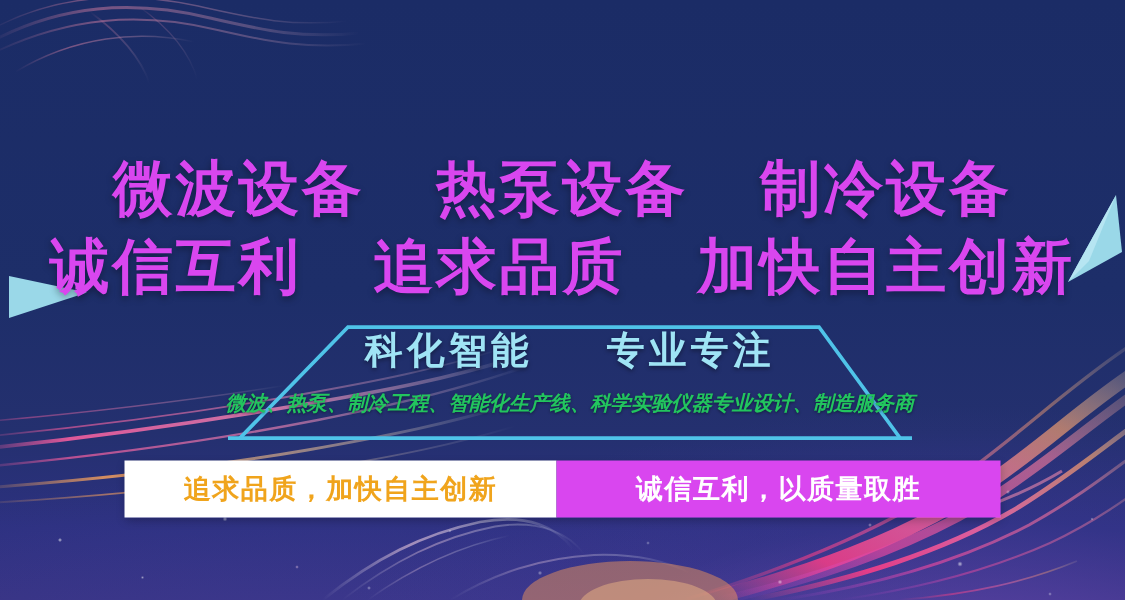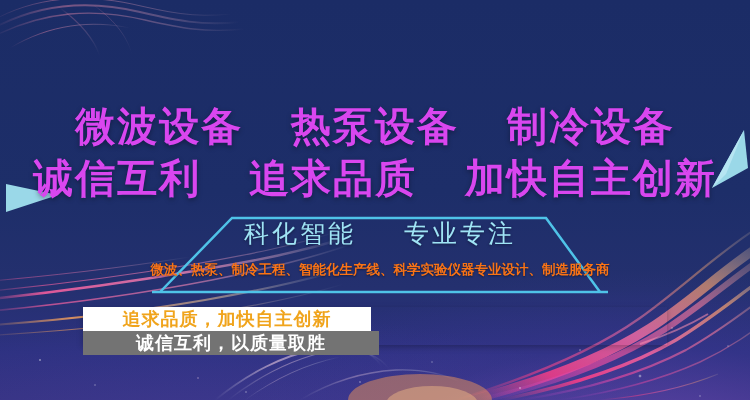--- a/index.html
+++ b/index.html
@@ -73,64 +73,64 @@
     width:460px; height:82px;
     z-index:6;
   }
   .center-block svg { position:absolute; inset:0; }
 
   .tagline {
     position:absolute; left:0; right:0; top:6px;
     text-align:center;
     color:#9fe4f5;
     font-size:25px;
-    font-weight:400;
+    font-weight:700;
     letter-spacing:3px;
     line-height:32px;
     text-shadow:0 1px 3px rgba(0,0,0,.4);
     white-space:nowrap;
   }
   .tagline .gap2 { display:inline-block; width:26px; }
 
   .subline {
     position:absolute; left:0; right:0; top:48px;
     text-align:center;
-    color:#f97316;
+    color:#22c55e;
     font-size:13.5px;
     font-weight:700;
     letter-spacing:0px;
     line-height:18px;
     white-space:nowrap;
     text-shadow:0 1px 2px rgba(0,0,0,.45);
+    font-style:italic;
   }
 
   
   .slogan-bar {
     position:absolute; left:83px; top:307px;
     width:584px; height:38px;
     display:flex;
     z-index:7;
     box-shadow:0 2px 6px rgba(0,0,0,.25);
-    flex-direction:column;
   }
   .slogan-left, .slogan-right {
     display:flex; align-items:center; justify-content:center;
     font-weight:700;
     font-size:18px;
     letter-spacing:1px;
     white-space:nowrap;
   }
   .slogan-left {
     width:288px;
     background:#ffffff;
     color:#f0a41c;
   }
   .slogan-right {
     width:296px;
-    background:#737373;
+    background:#d946ef;
     color:#ffffff;
   }
 </style>
 </head>
 <body>
 
 <div class="banner">
 
   <div class="bg-base"></div>
 

